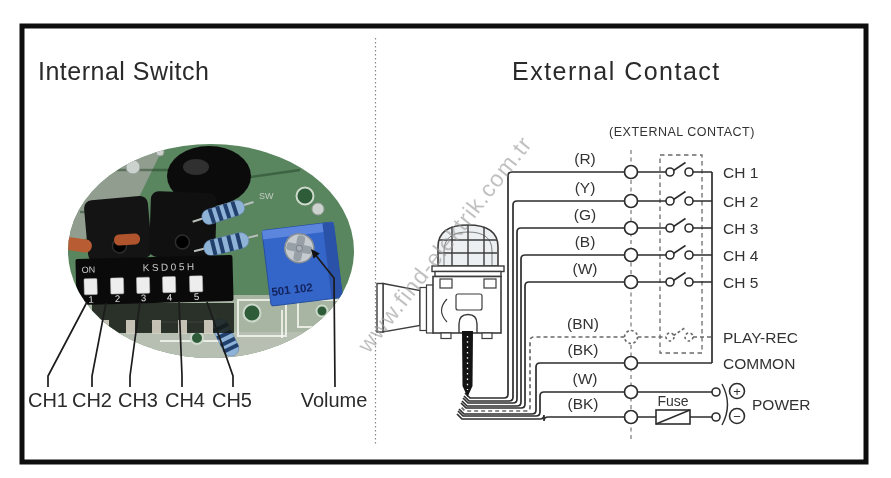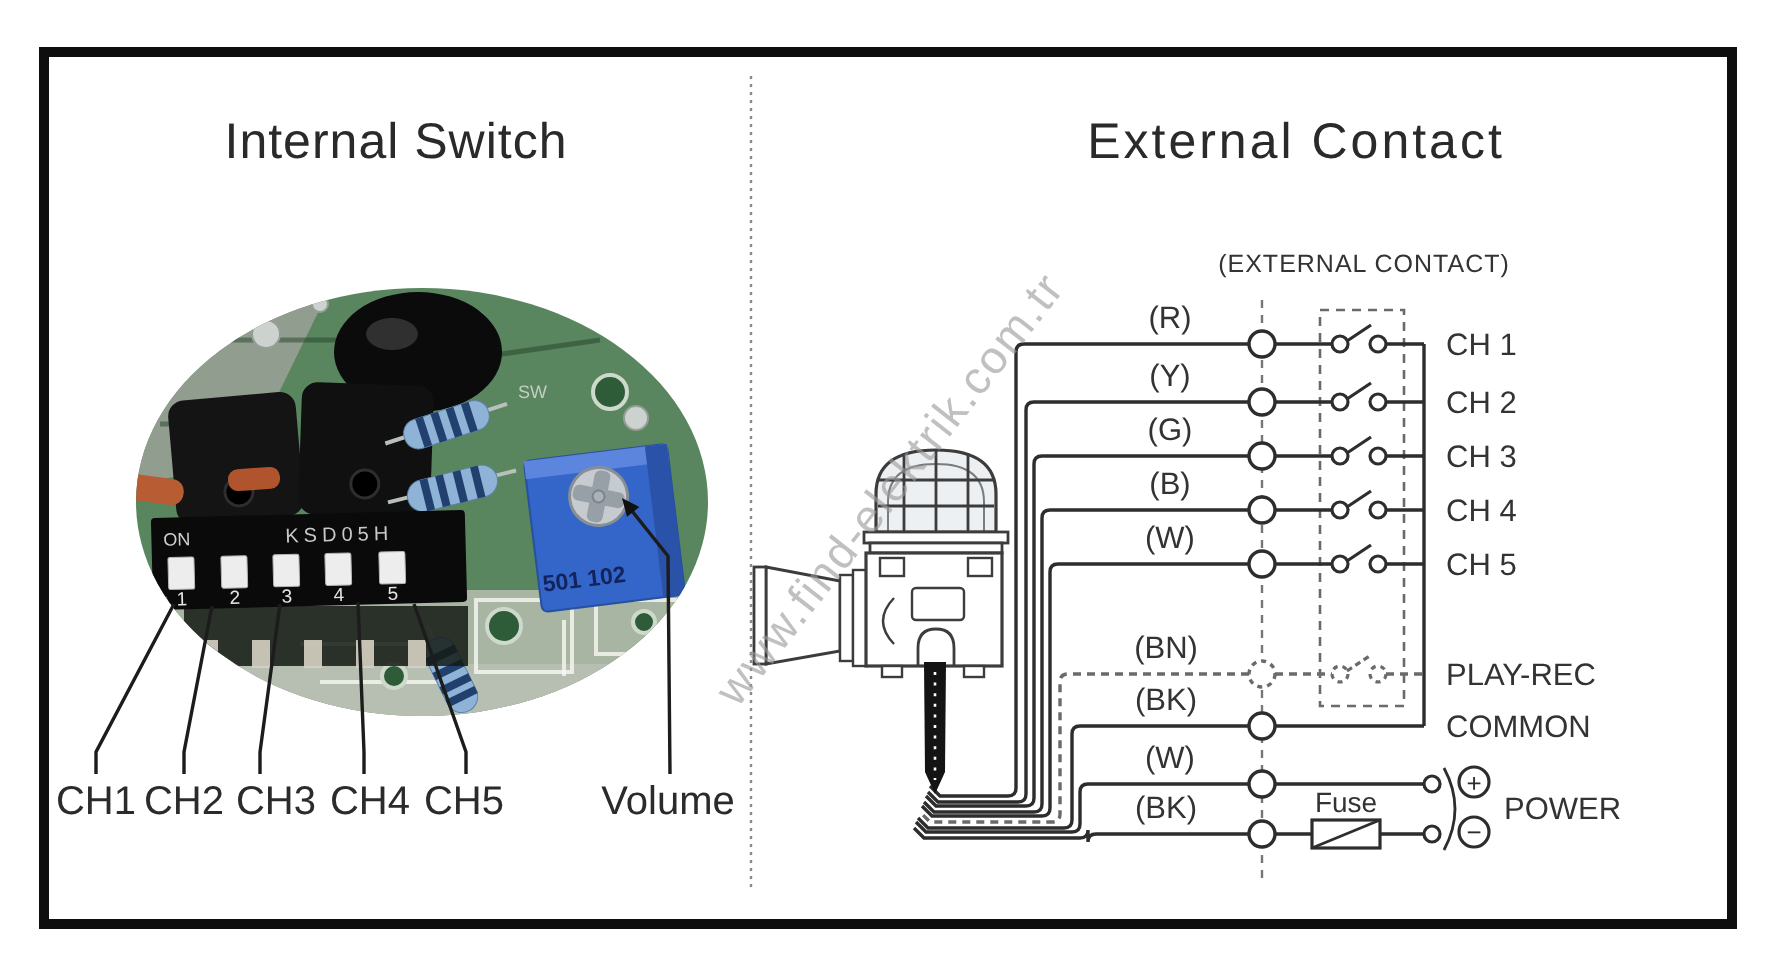--- a/index.html
+++ b/index.html
@@ -1,21 +1,21 @@
 <!DOCTYPE html>
 <html><head>
 <meta charset="utf-8">
 <style>
   html,body{margin:0;padding:0;background:#ffffff;}
   #stage{position:relative;width:891px;height:478px;background:#ffffff;overflow:hidden;
          font-family:"Liberation Sans",sans-serif;}
   .abs{position:absolute;}
-  .panel-title{position:absolute;top:57px;font-size:25px;color:#2a2a2a;text-align:center;white-space:nowrap;}
+  .panel-title{position:absolute;top:57px;font-size:25px;color:#2a2a2a;white-space:nowrap;}
   #title-internal{left:38px;width:320px;letter-spacing:0.5px;}
-  #title-external{left:498px;width:300px;letter-spacing:1.5px;}
+  #title-external{left:512px;width:300px;letter-spacing:1.5px;}
   #watermark{position:absolute;left:275px;top:231px;width:340px;text-align:center;
              transform:rotate(-52deg);font-size:23px;letter-spacing:1px;color:#9b9b9b;opacity:.62;
              white-space:nowrap;z-index:4;pointer-events:none;}
   svg text{font-family:"Liberation Sans",sans-serif;}
 </style>
 </head>
 <body>
 
 <div id="stage">
 

